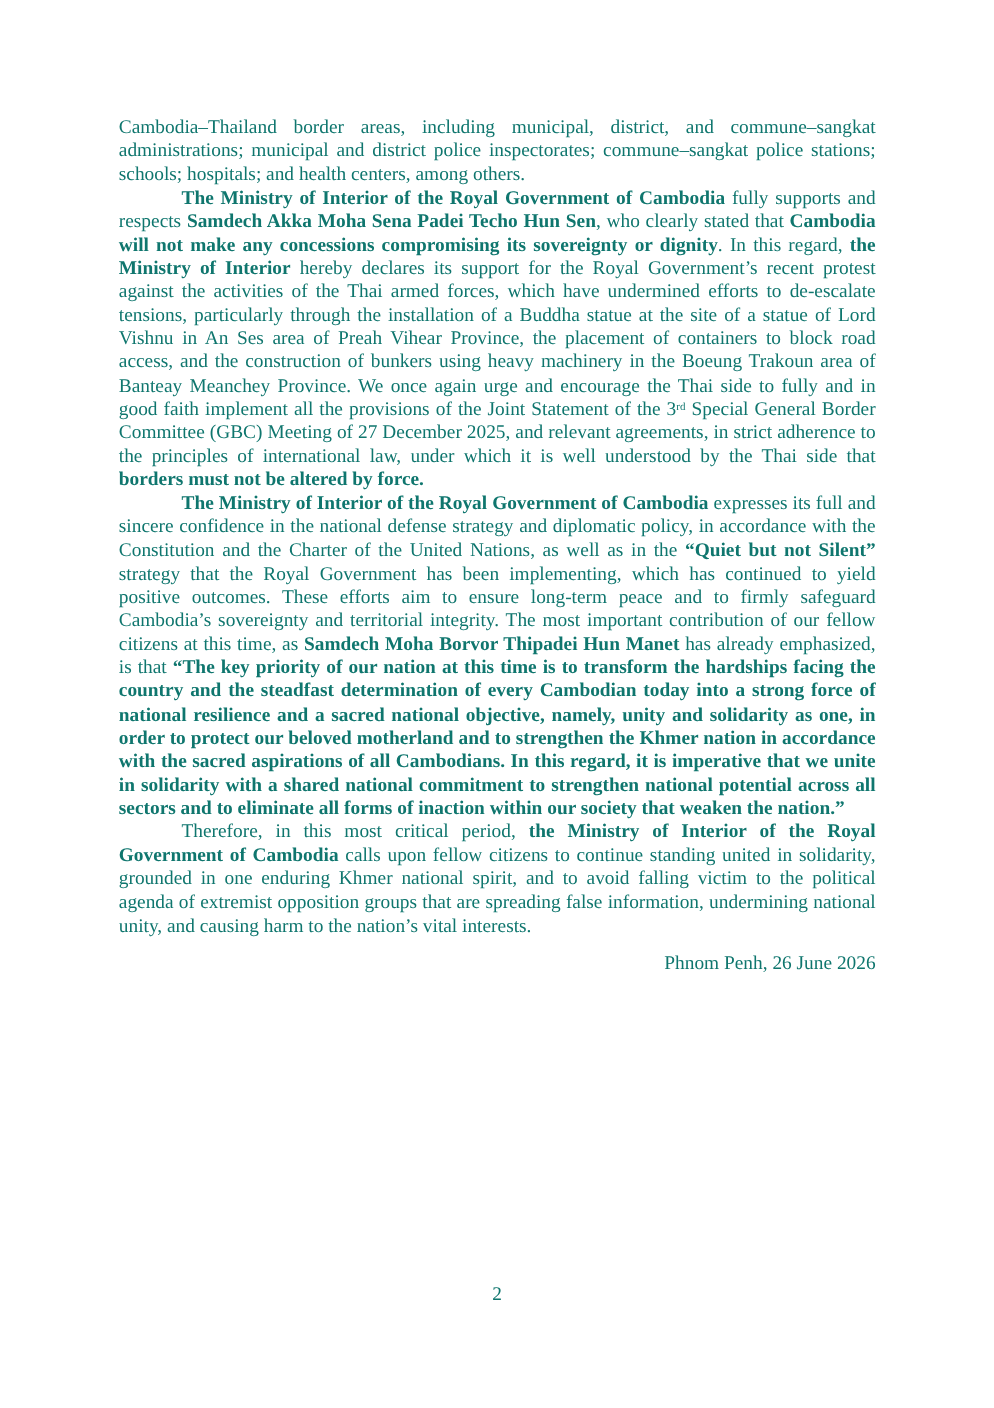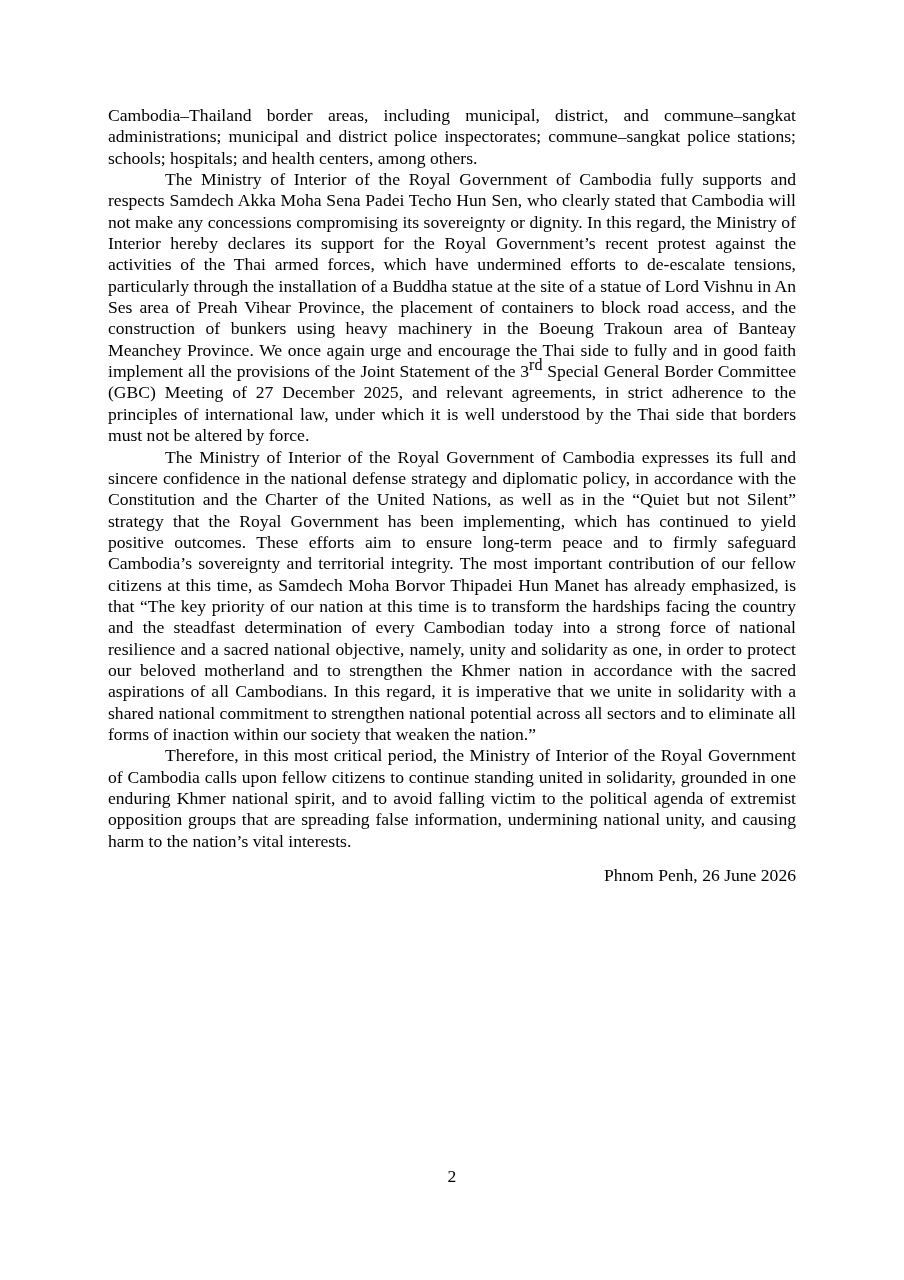--- a/index.html
+++ b/index.html
@@ -5,36 +5,36 @@
   * { box-sizing: border-box; }
   html, body { margin: 0; padding: 0; background: #e8e8e8; }
   .page {
     position: relative;
     width: 904px;
     height: 1280px;
     margin: 0 auto;
     background: #ffffff;
     overflow: hidden;
     font-family: "Liberation Serif", "DejaVu Serif", serif;
-    color: #000000;
+    color: #0f766e;
   }
   .content {
     position: absolute;
     left: 108px;
     top: 105px;
     width: 688px;
     font-size: 17.6px;
     line-height: 21.35px;
     text-align: justify;
   }
   p.para { margin: 0; padding: 0; }
   p.para.indent { text-indent: 57px; }
-  .bold { font-weight: 400; }
+  .bold { font-weight: 700; }
   sup.sup {
-    font-size: 16px;
+    font-size: 10px;
     line-height: 0;
     vertical-align: baseline;
     position: relative;
     top: -0.45em;
   }
   .dateline {
     margin: 13px 0 0 0;
     text-align: right;
   }
   .page-number {

